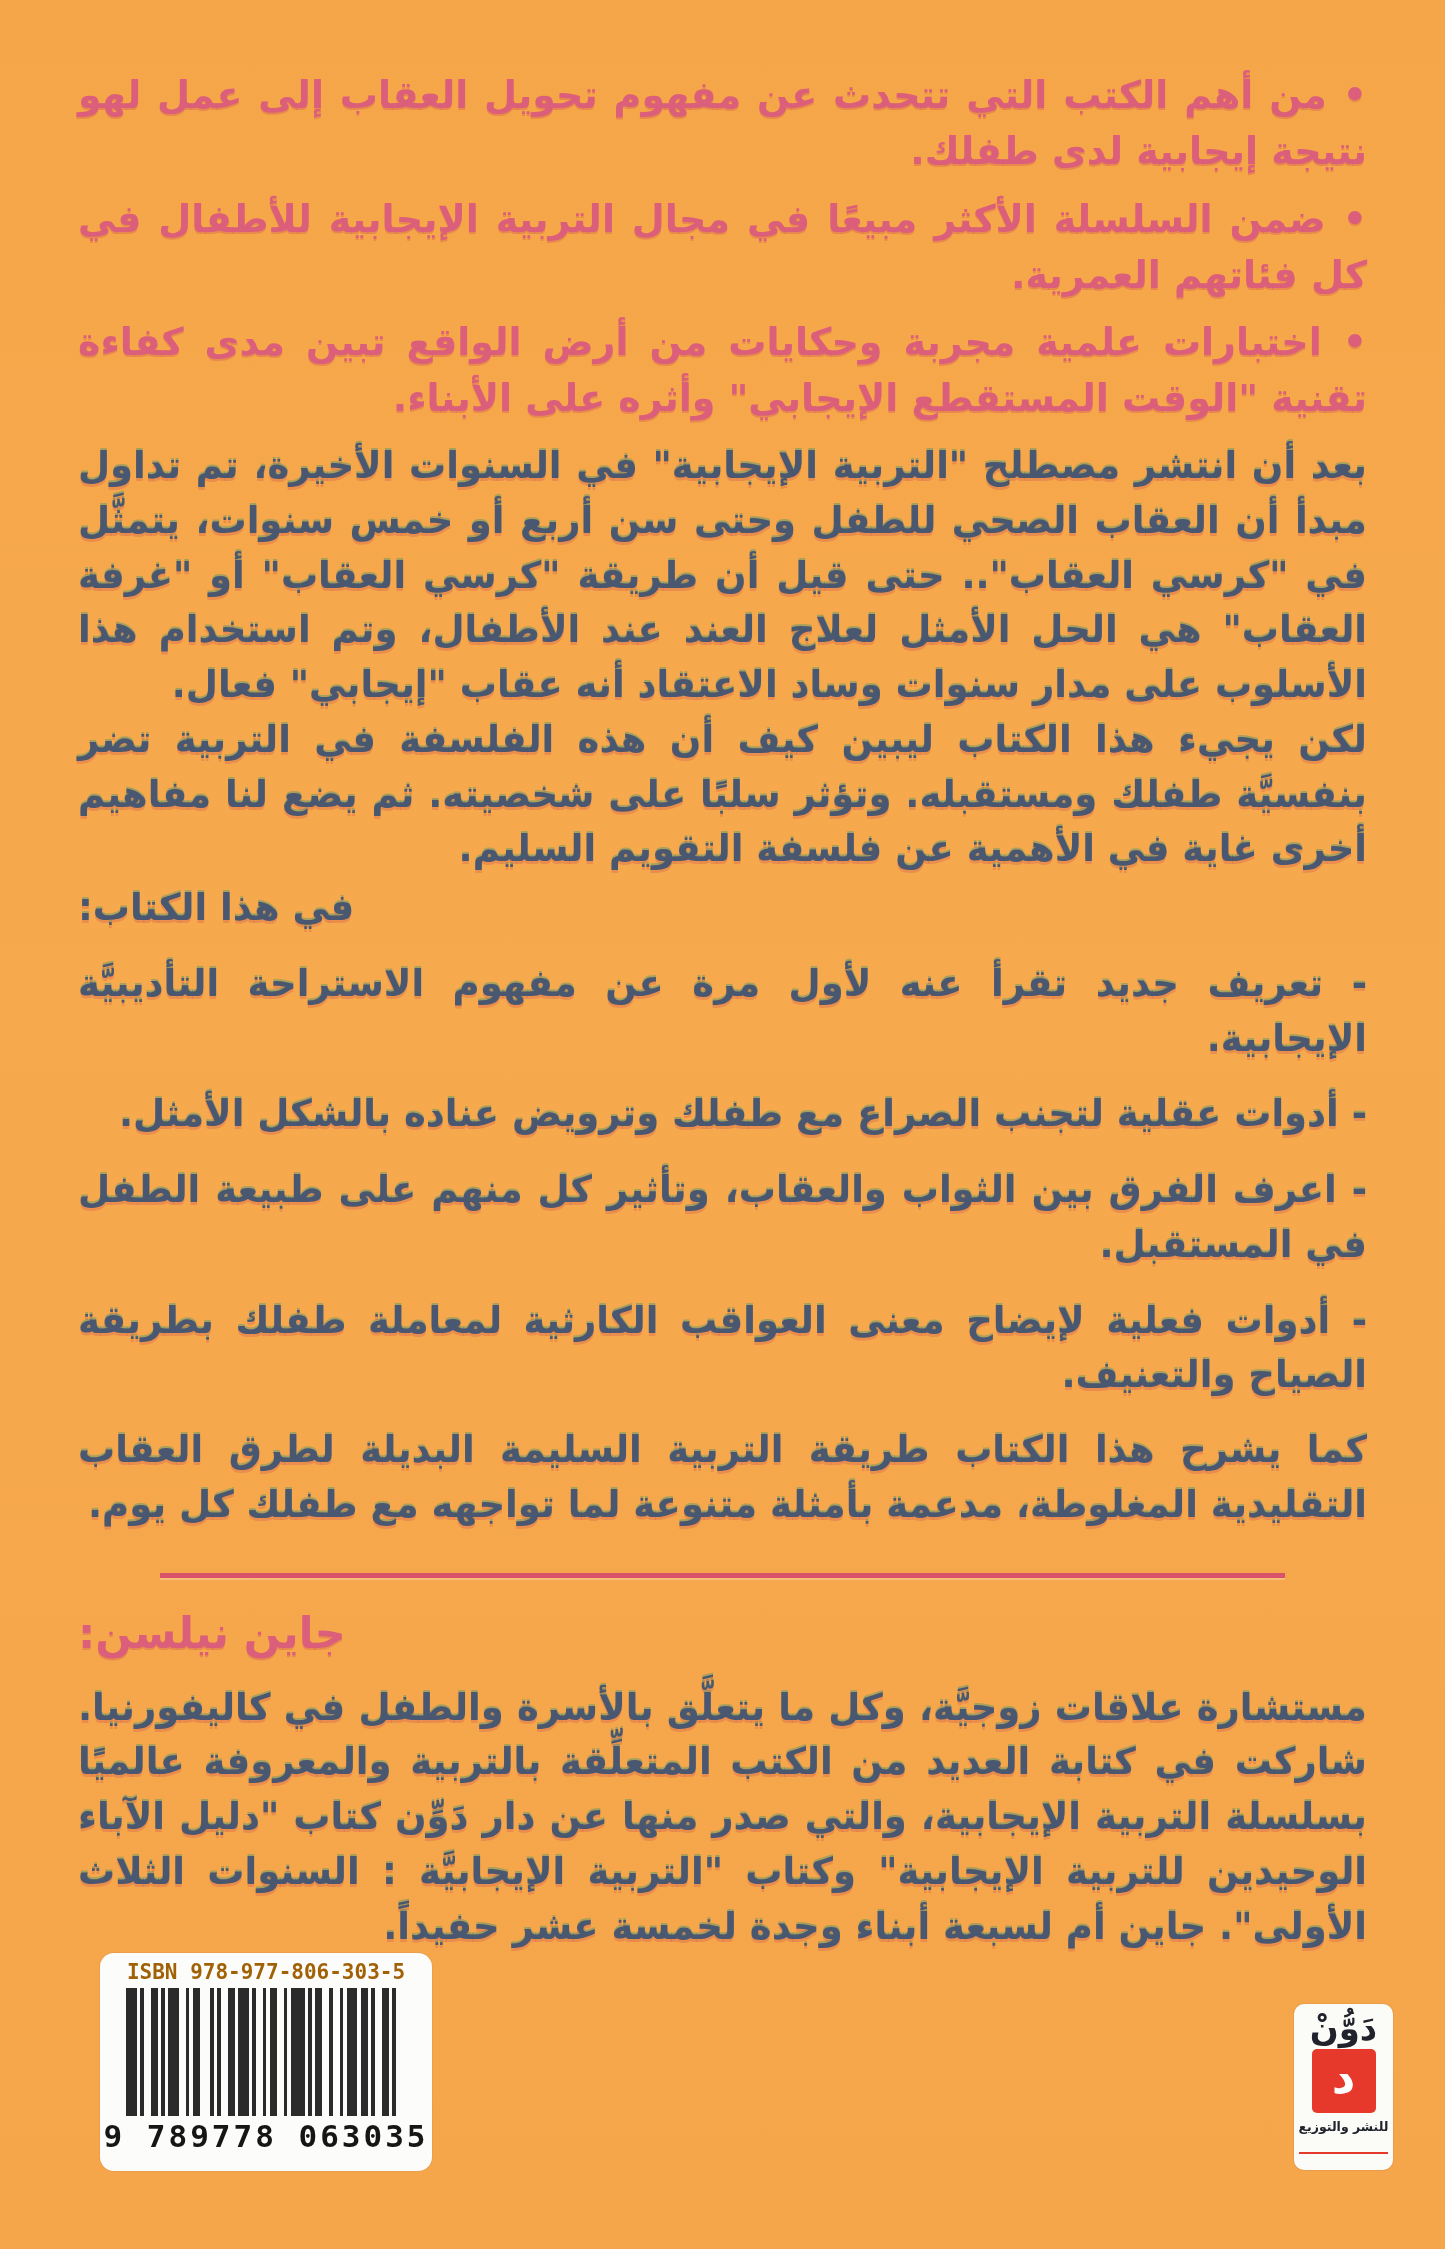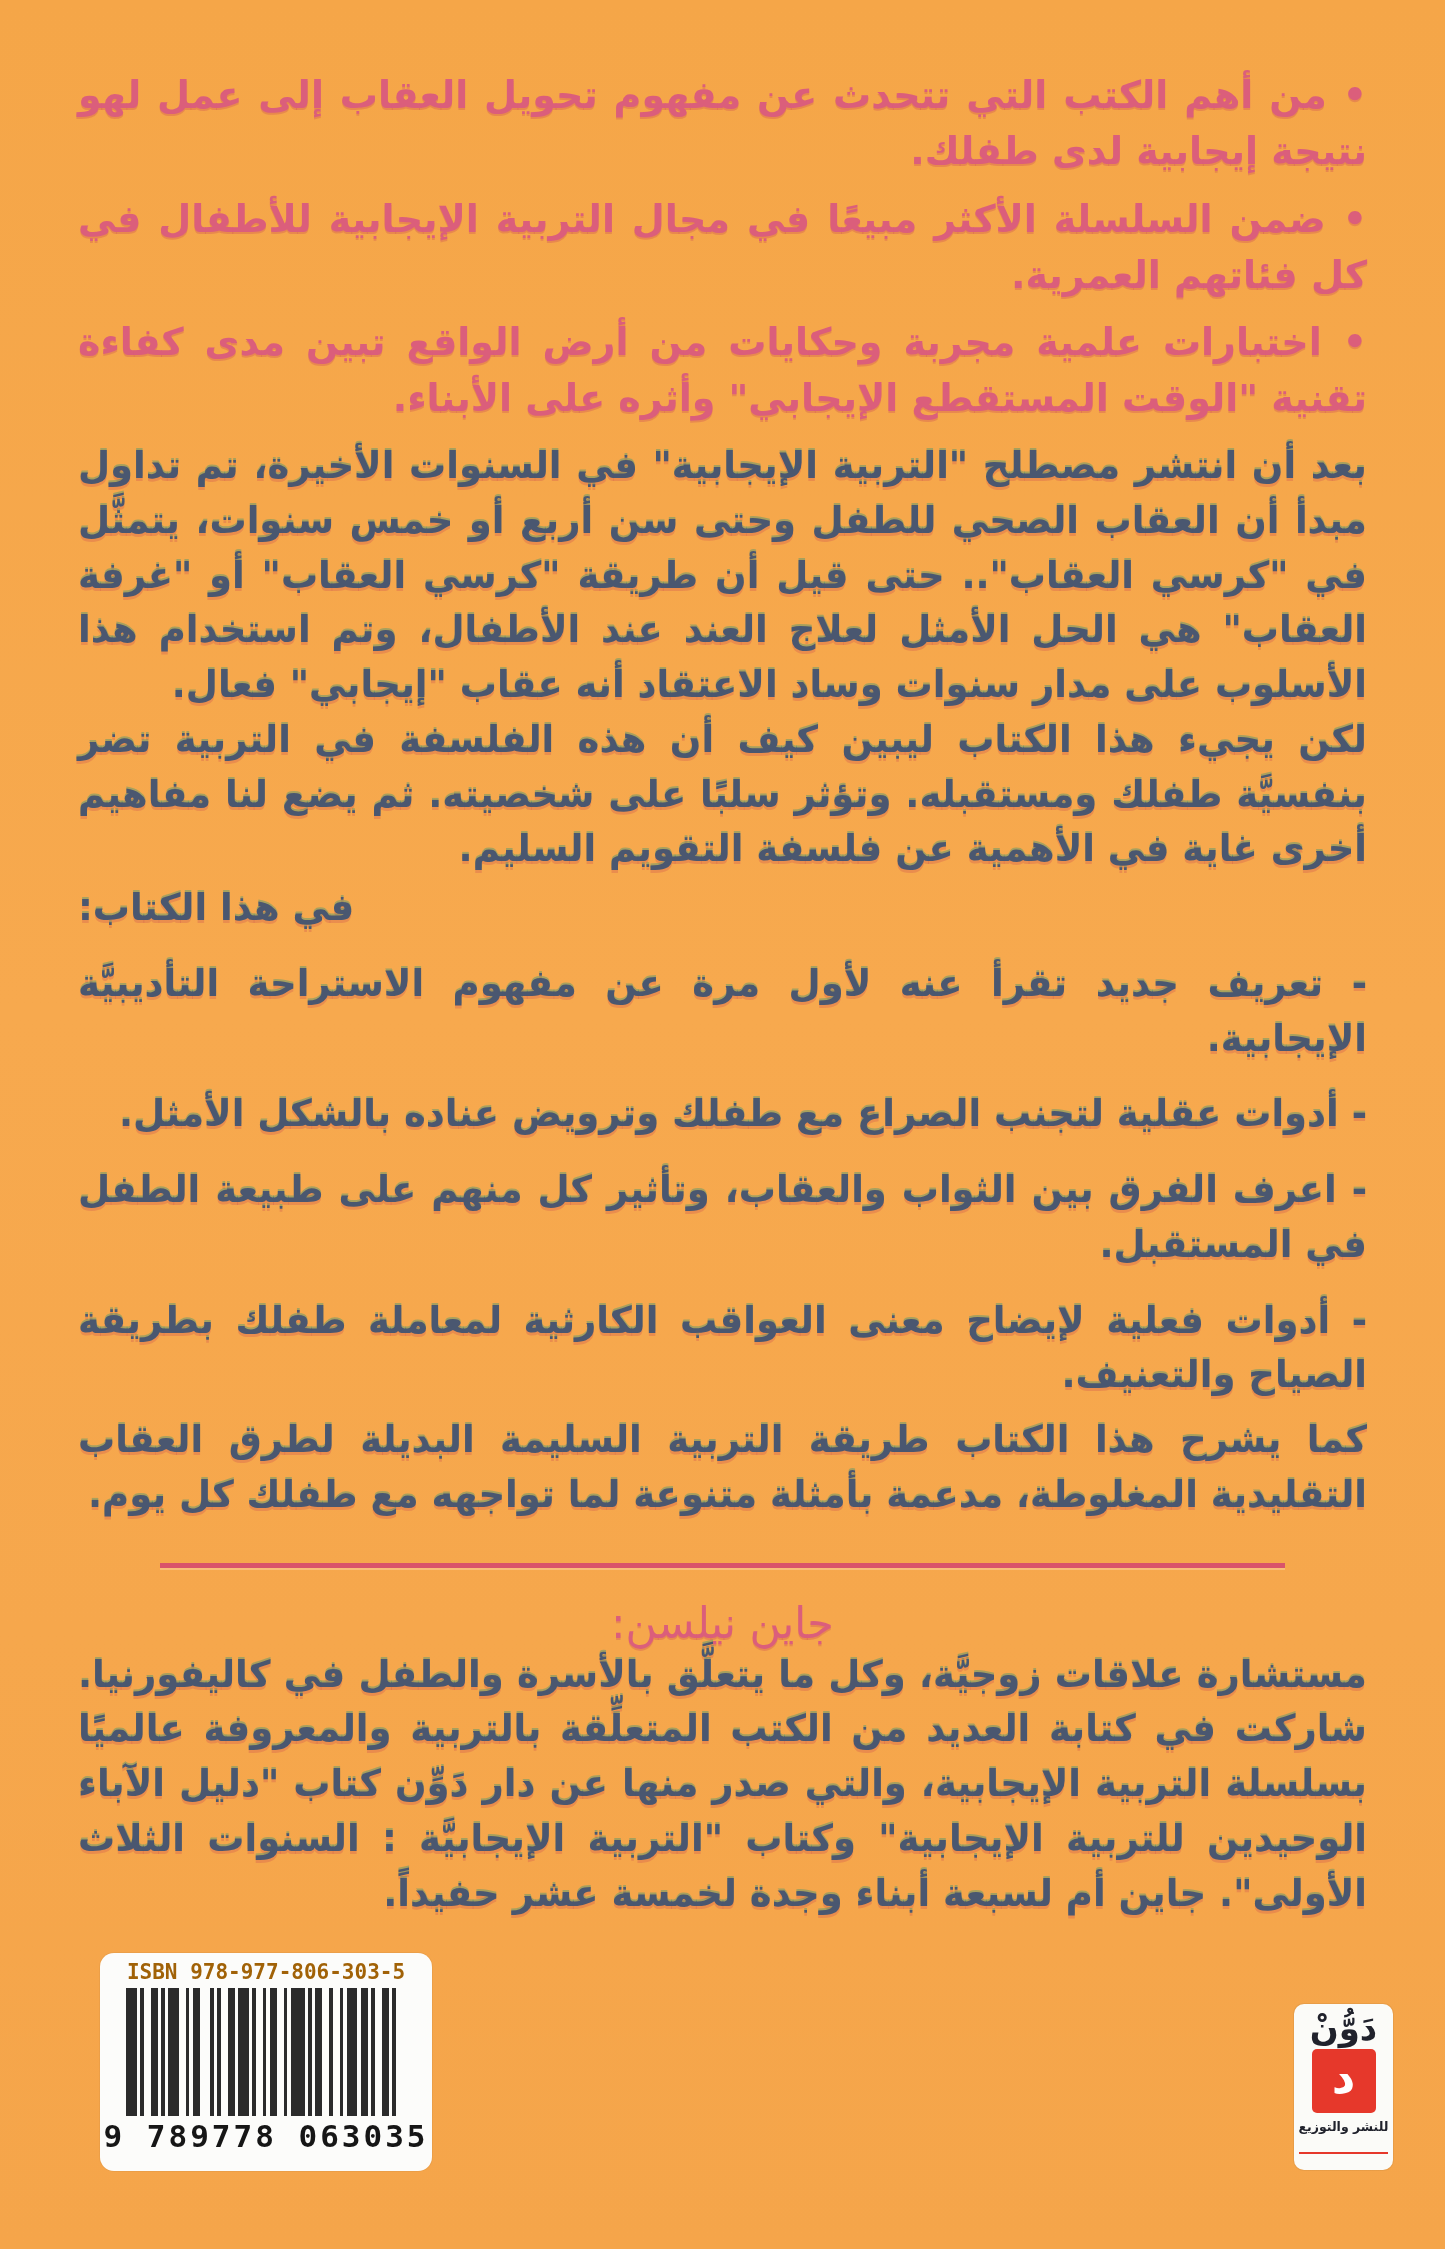--- a/index.html
+++ b/index.html
@@ -36,29 +36,29 @@
     text-align:justify;
   }
   p.book-heading {
     font-size:37px; font-weight:bold; line-height:1.48;
     text-align:left; margin-top:4px;
   }
   p.list-item {
     font-size:37px; font-weight:bold; line-height:1.48;
     text-align:justify; margin-top:21px;
   }
-  p.closing-par { margin-top:10px; }
+  p.closing-par { margin-top:20px; }
   .separator {
     border:none; height:5px; background:#D9536A;
     width:1125px; margin:40px auto 0 auto;
     box-shadow:0 2px 0 rgba(255,255,255,0.25);
   }
   h2.author-heading {
-    font-size:43px; font-weight:normal; text-align:center;
-    margin-top:30px; margin-bottom:0;
+    font-size:43px; font-weight:bold; text-align:left;
+    margin-top:30px; margin-bottom:23px;
   }
   
   .barcode-box {
     position:absolute; left:100px; top:1953px;
     width:332px; height:218px;
     background:#FCFCFA; border-radius:14px;
     direction:ltr;
     display:flex; flex-direction:column; align-items:center;
     padding-top:7px;
     box-shadow:0 0 0 1px rgba(0,0,0,0.04);

